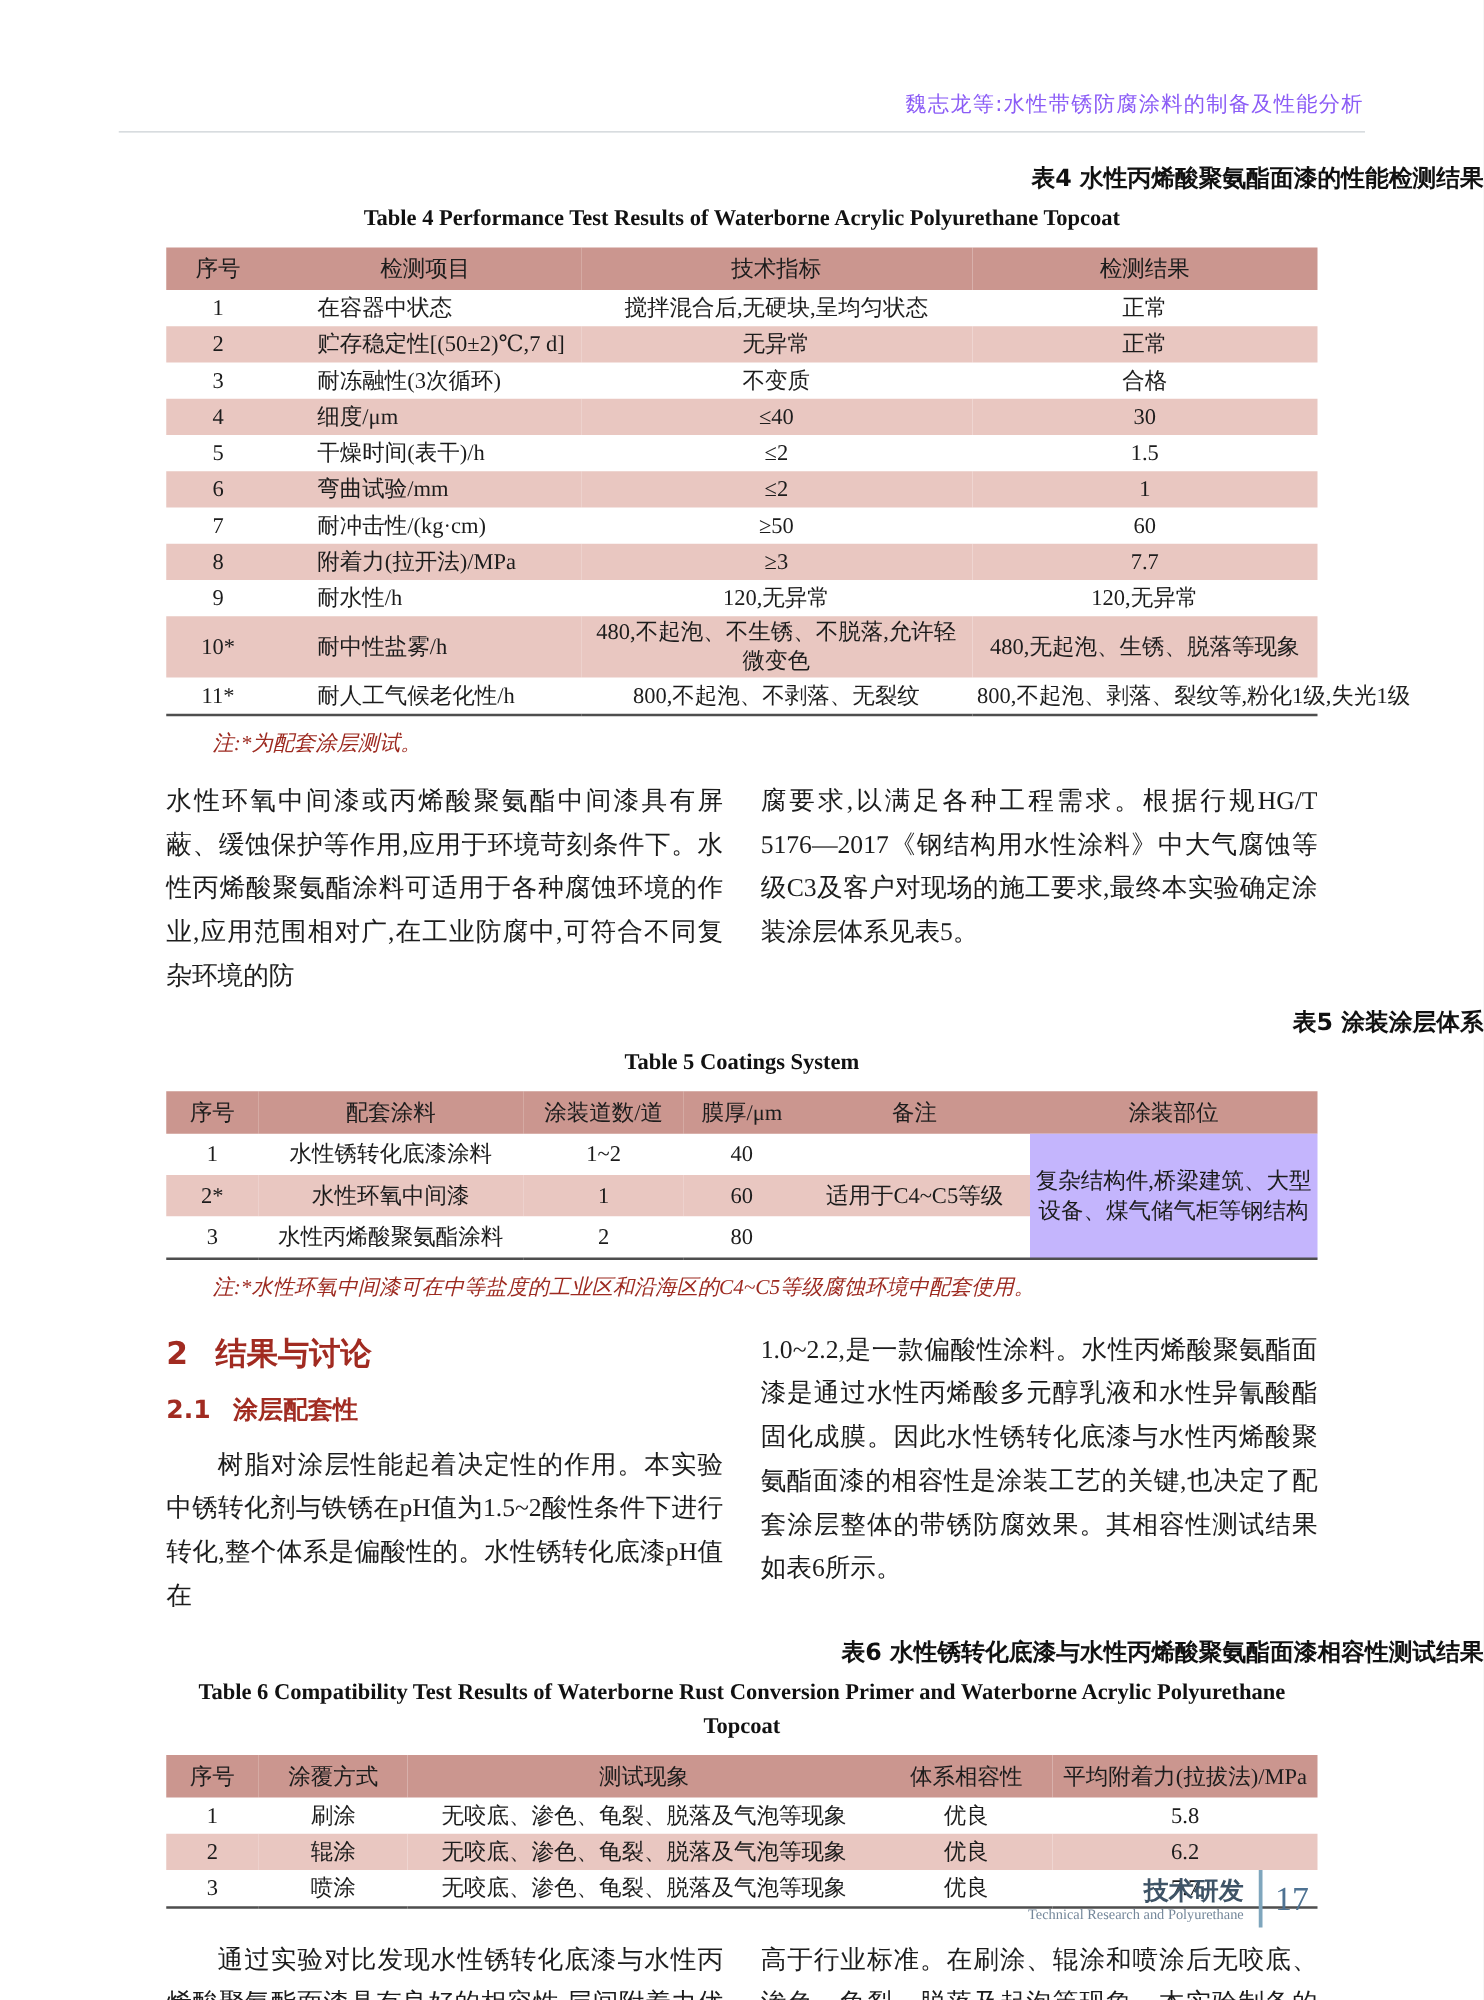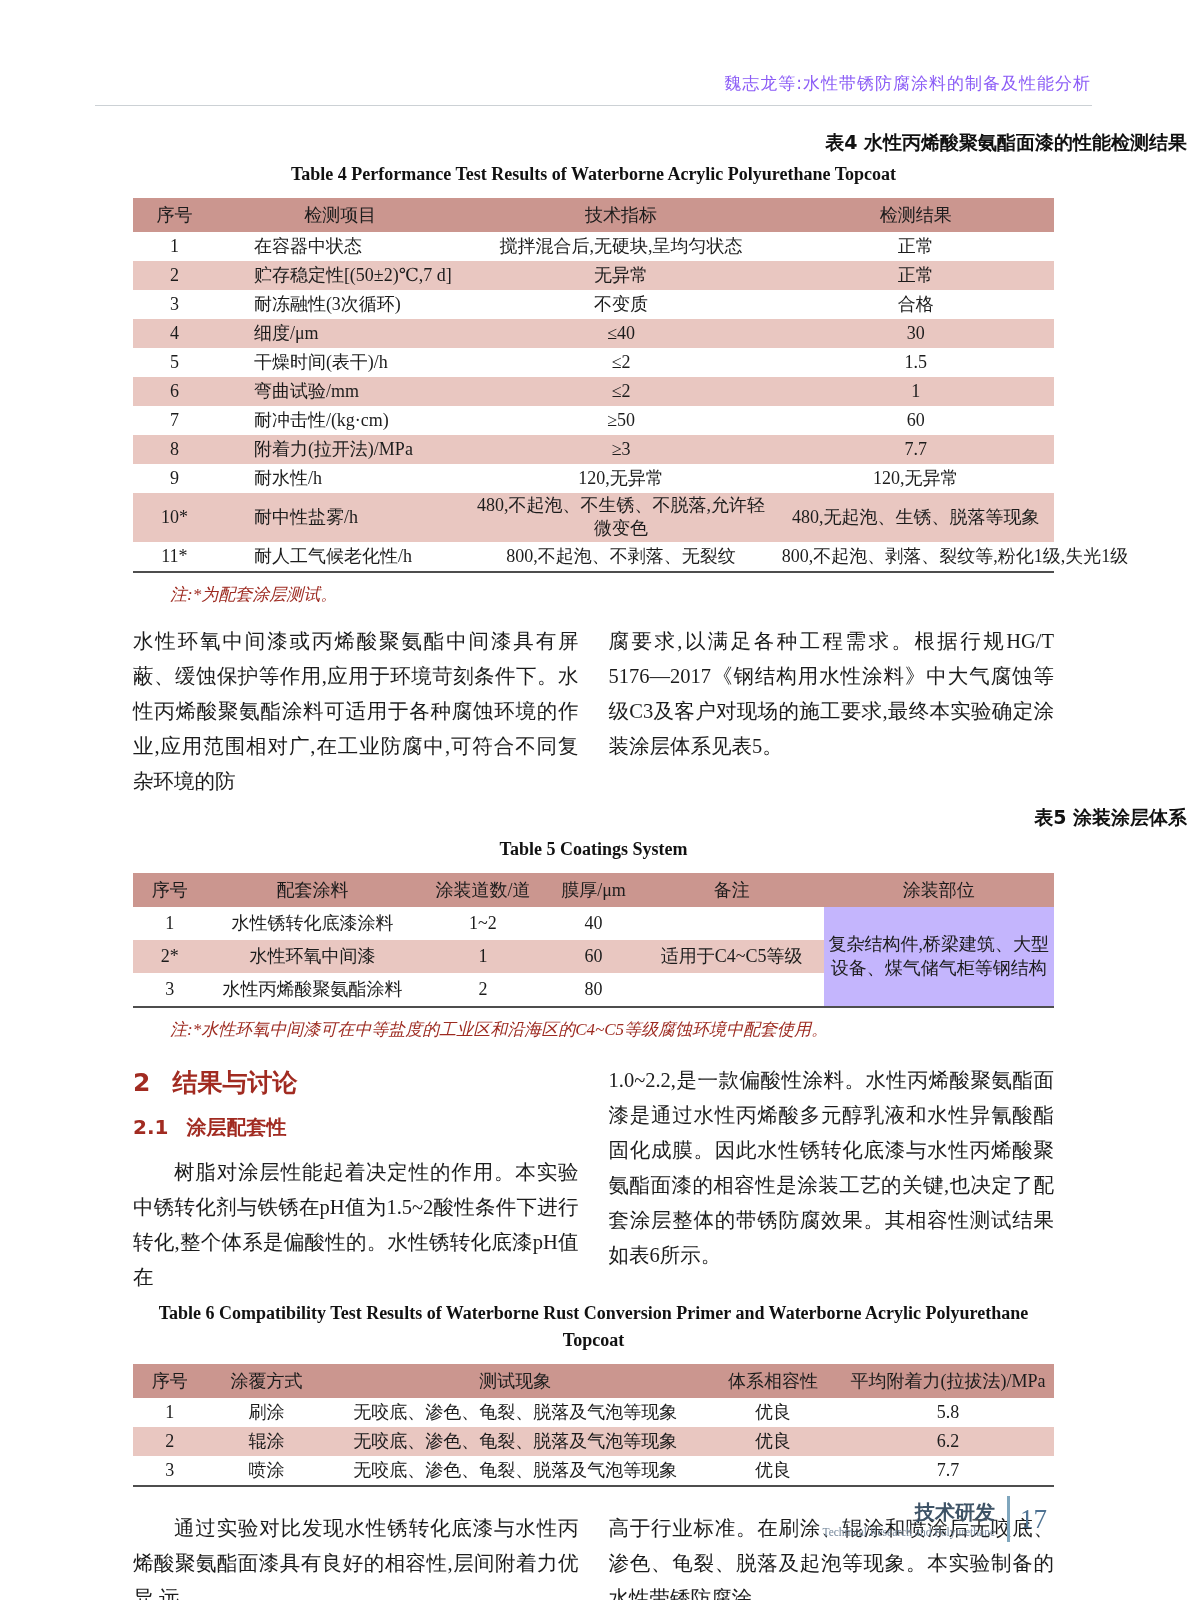--- a/index.html
+++ b/index.html
@@ -237,20 +237,21 @@
         <span class="num">2</span><span>结果与讨论</span>
       </div>
       <div class="h3">
         <span class="num">2.1</span><span>涂层配套性</span>
       </div>
       <div class="indent">树脂对涂层性能起着决定性的作用。本实验中锈转化剂与铁锈在pH值为1.5~2酸性条件下进行转化,整个体系是偏酸性的。水性锈转化底漆pH值在</div>
     </div>
     <div class="col">1.0~2.2,是一款偏酸性涂料。水性丙烯酸聚氨酯面漆是通过水性丙烯酸多元醇乳液和水性异氰酸酯固化成膜。因此水性锈转化底漆与水性丙烯酸聚氨酯面漆的相容性是涂装工艺的关键,也决定了配套涂层整体的带锈防腐效果。其相容性测试结果如表6所示。</div>
   </div>
 
+  <div class="caption-zh cap6">表6  水性锈转化底漆与水性丙烯酸聚氨酯面漆相容性测试结果</div>
   <div class="caption-en" style="width:921px;margin-left:133px;">Table 6  Compatibility Test Results of Waterborne Rust Conversion Primer and Waterborne Acrylic Polyurethane Topcoat</div>
 
   <table class="data" id="t6">
     <colgroup>
         <col style="width:8%">
         <col style="width:13%">
         <col style="width:41%">
         <col style="width:15%">
         <col style="width:23%">
       </colgroup>

